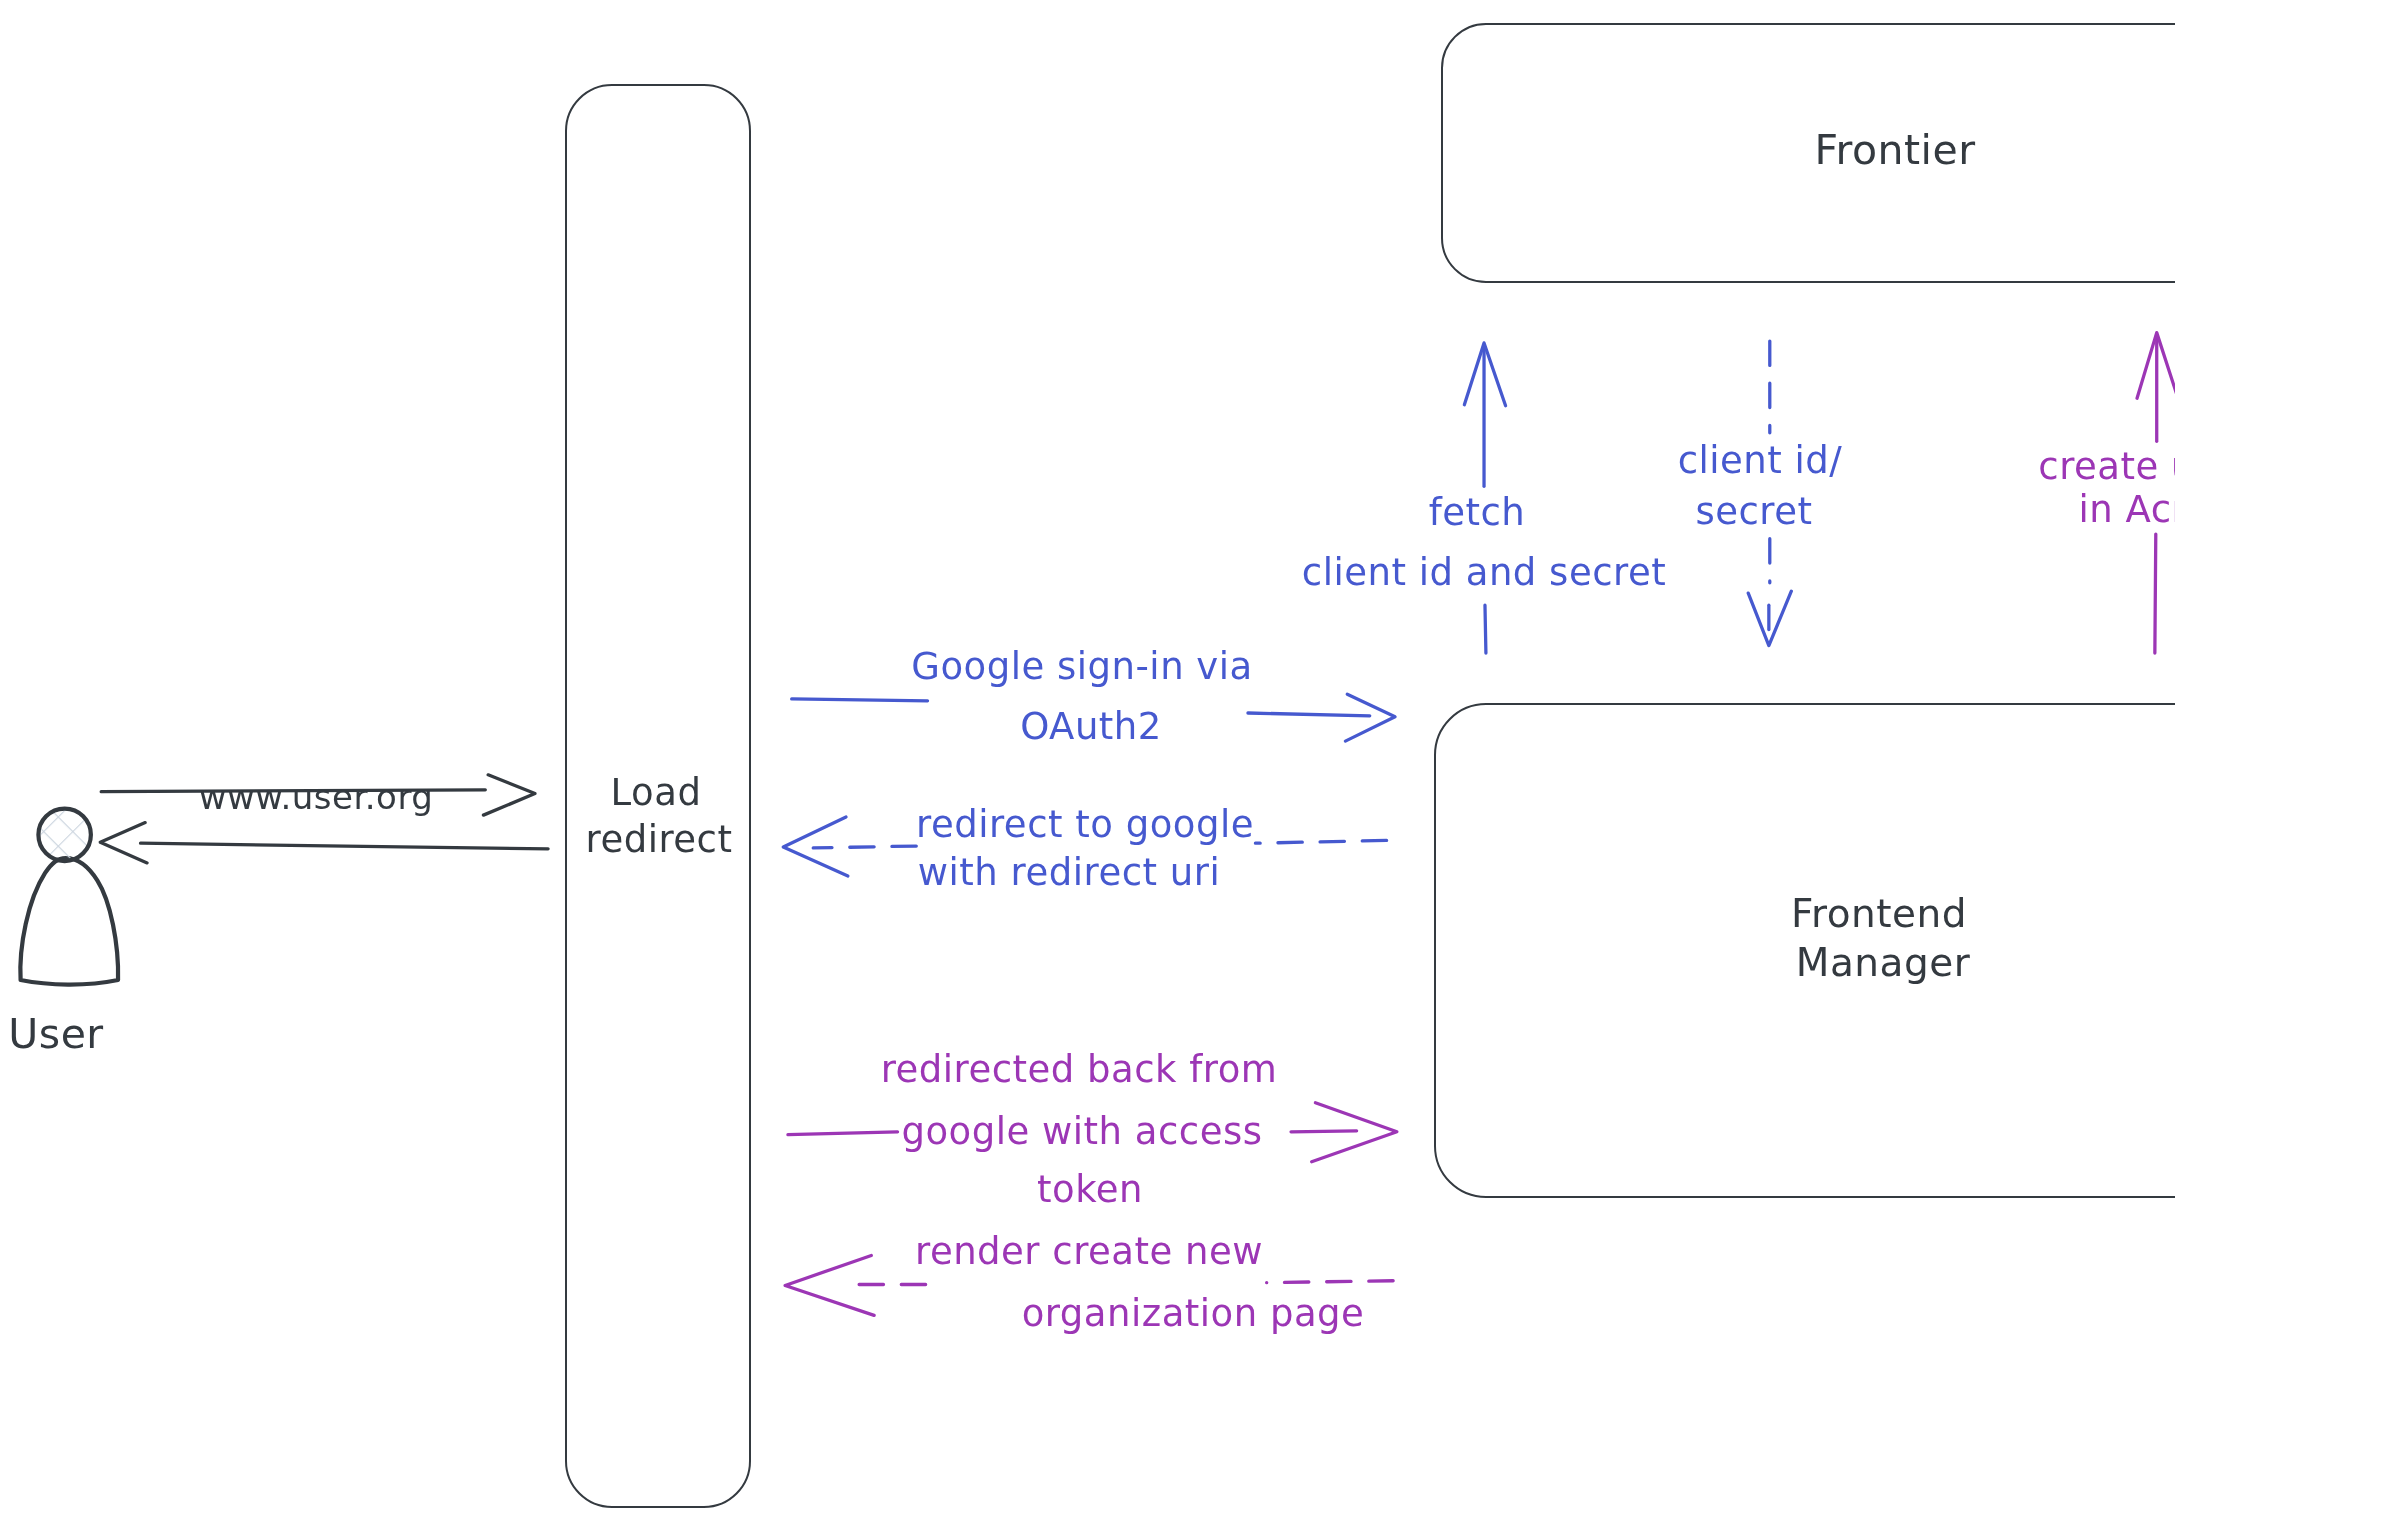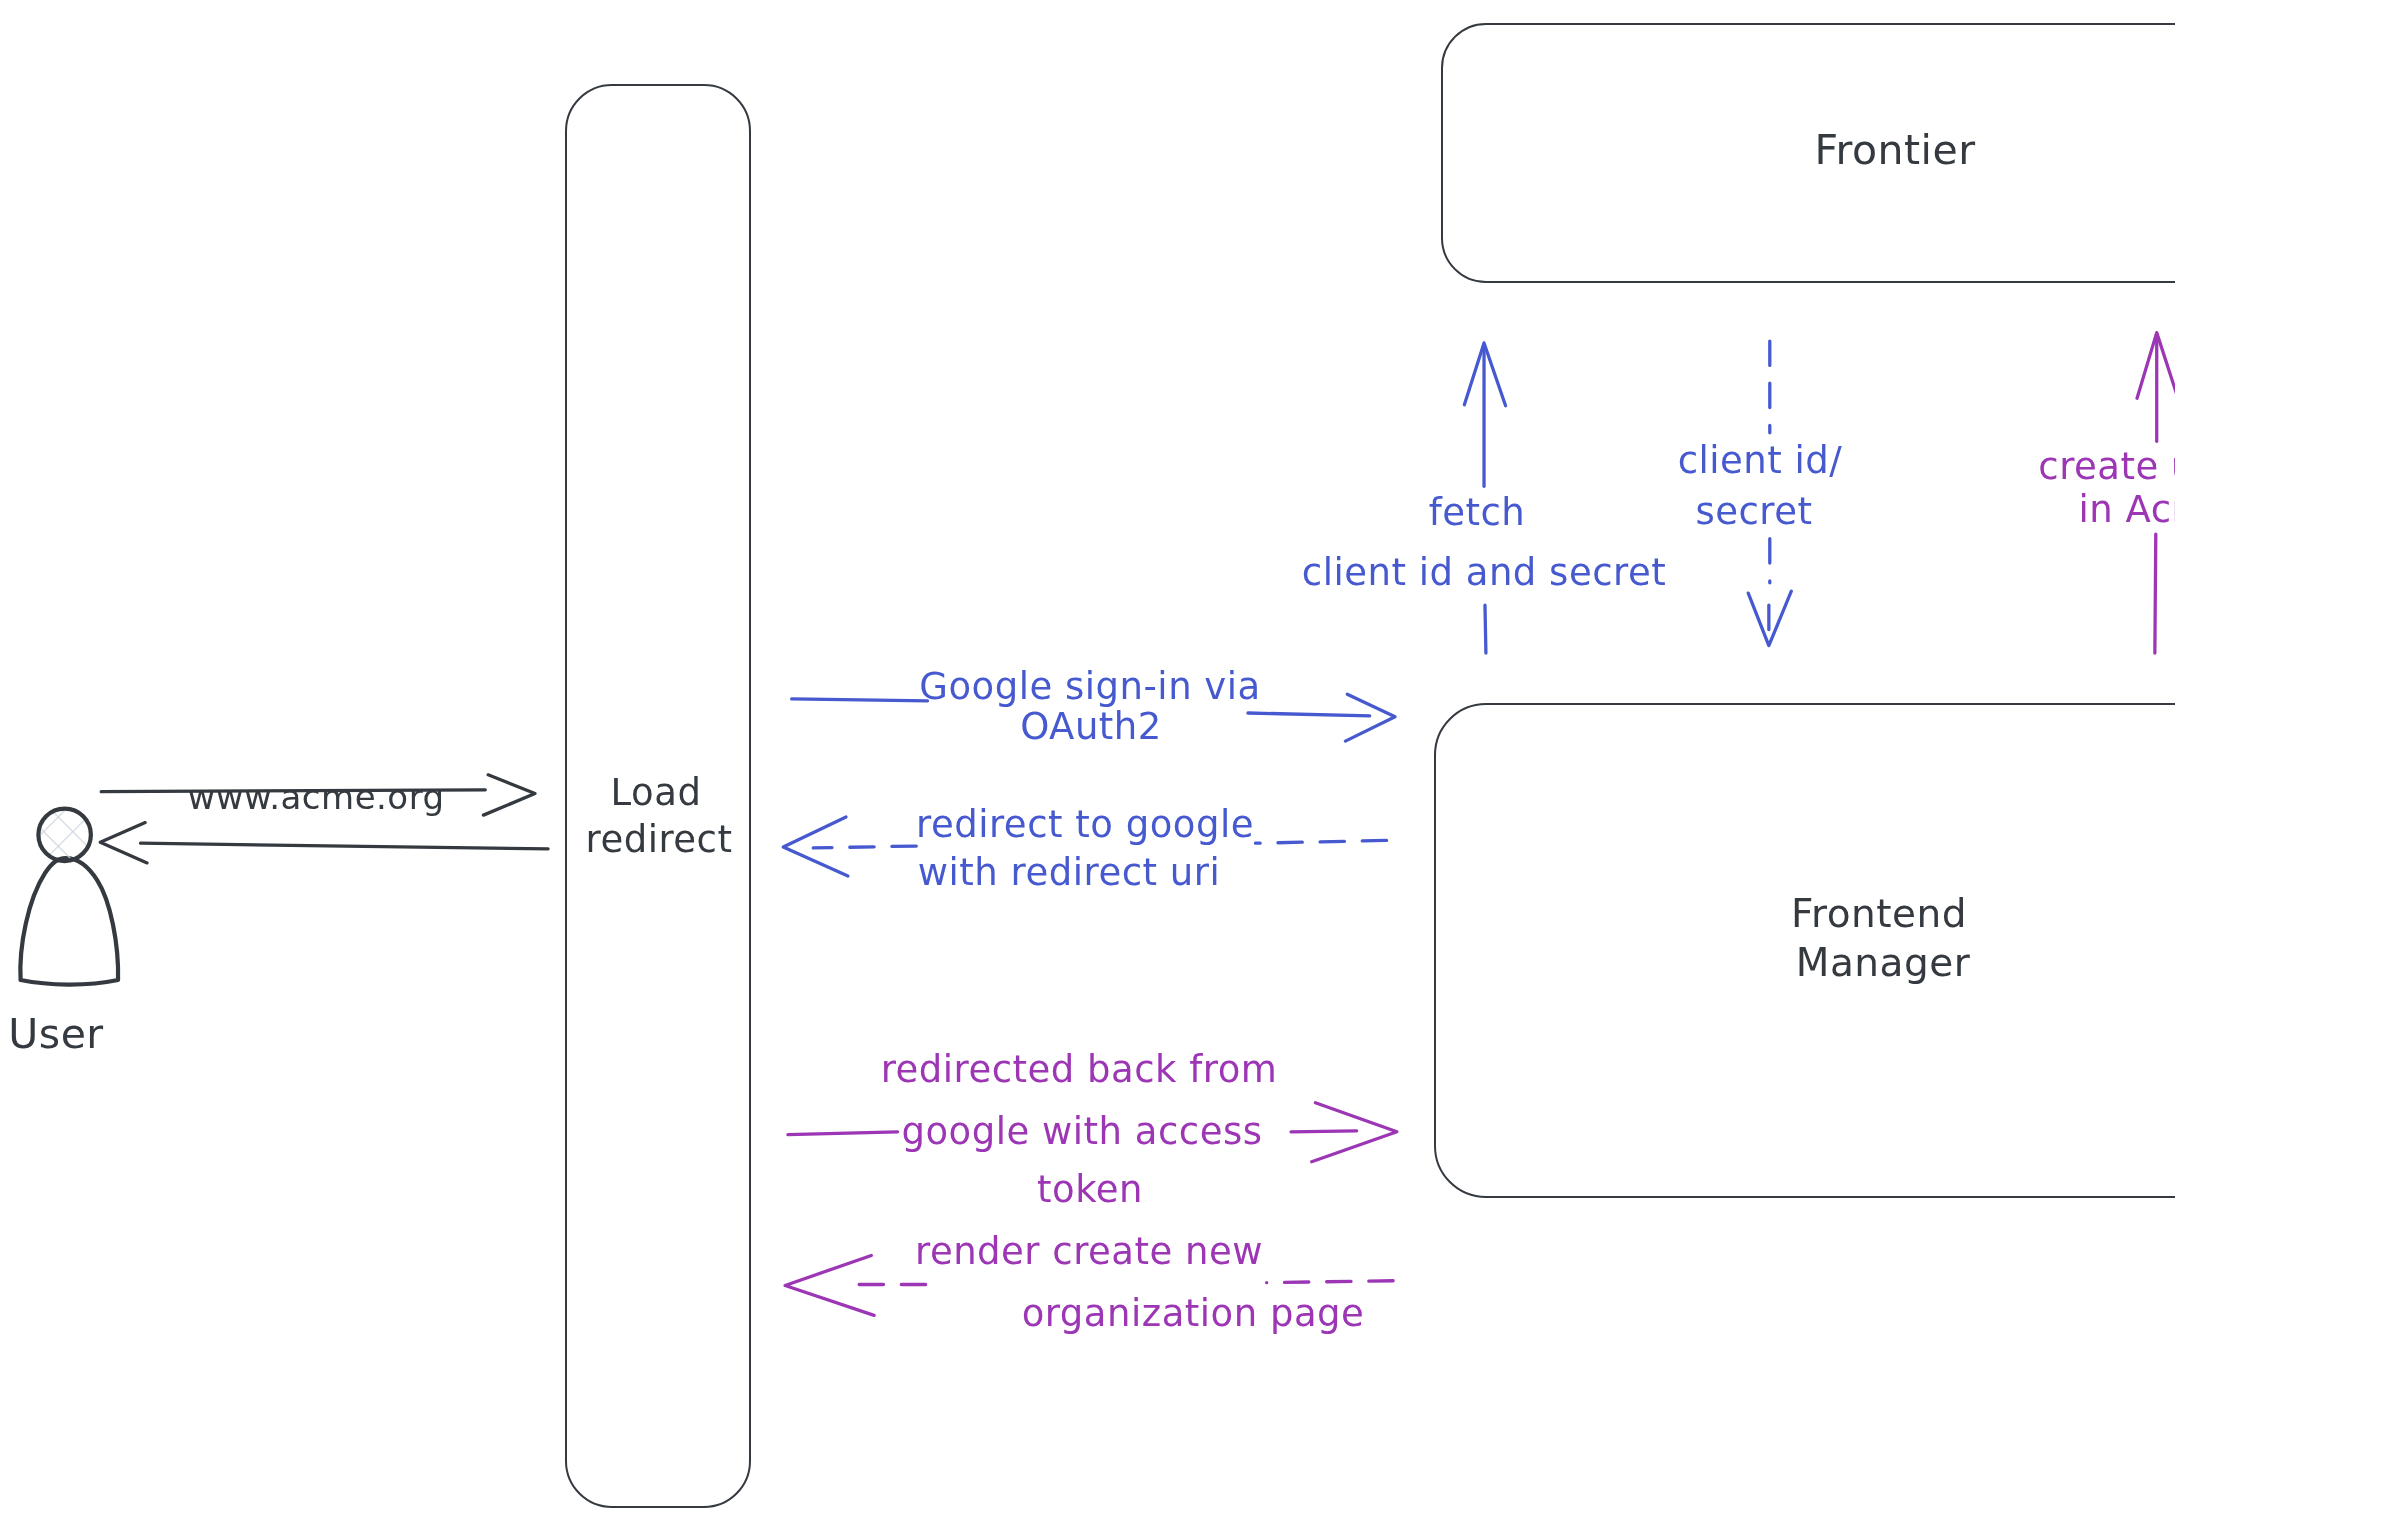--- a/index.html
+++ b/index.html
@@ -131,23 +131,23 @@
     </g>
   </svg>
 
   <div class="lbl fs44" style="left:1895px;top:150px;">Frontier</div>
   <div class="lbl fs42" style="left:1879px;top:913px;">Frontend</div>
   <div class="lbl fs42" style="left:1883px;top:962px;">Manager</div>
   <div class="lbl fs40" style="left:656px;top:792px;">Load</div>
   <div class="lbl fs40" style="left:659px;top:839px;">redirect</div>
   <div class="lbl fs44" style="left:56px;top:1034px;">User</div>
 
-  <div class="lbl fs36" style="left:316px;top:797px;">www.acme.org</div>
+  <div class="lbl fs36" style="left:316px;top:797px;">www.user.org</div>
 
-  <div class="lbl fs39 c-blue" style="left:1082px;top:686px;margin-left:8px;">Google sign-in via</div>
+  <div class="lbl fs39 c-blue" style="left:1082px;top:666px;">Google sign-in via</div>
   <div class="lbl fs39 c-blue" style="left:1091px;top:726px;">OAuth2</div>
   <div class="lbl fs39 c-blue" style="left:1085px;top:824px;">redirect to google</div>
   <div class="lbl fs39 c-blue" style="left:1069px;top:872px;">with redirect uri</div>
   <div class="lbl fs39 c-blue" style="left:1477px;top:512px;">fetch</div>
   <div class="lbl fs39 c-blue" style="left:1484px;top:572px;">client id and secret</div>
   <div class="lbl fs39 c-blue" style="left:1760px;top:460px;">client id/</div>
   <div class="lbl fs39 c-blue" style="left:1754px;top:511px;">secret</div>
 
   <div class="lbl fs39 c-purple" style="left:1079px;top:1069px;">redirected back from</div>
   <div class="lbl fs39 c-purple" style="left:1082px;top:1131px;">google with access</div>

